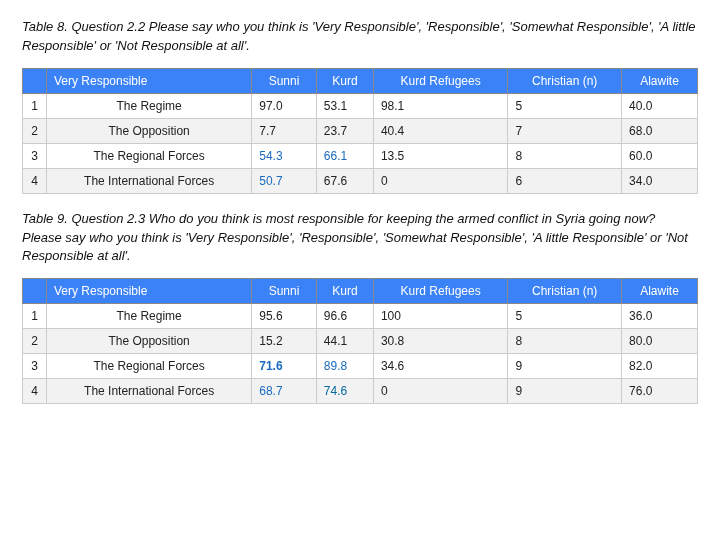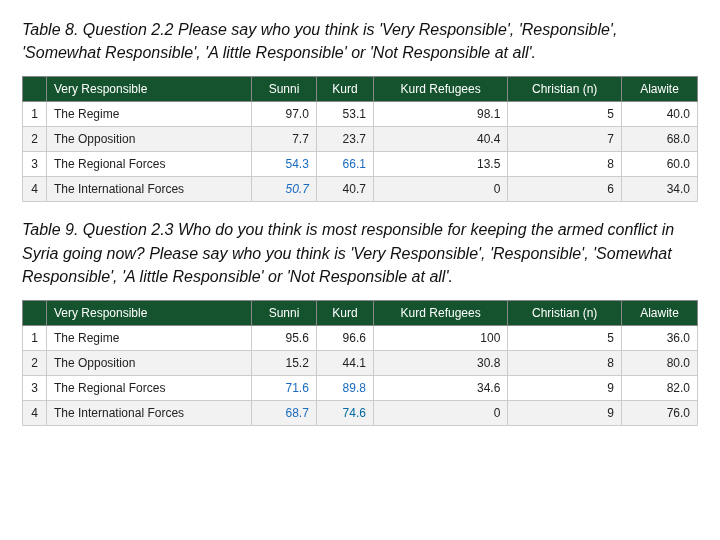--- a/index.html
+++ b/index.html
@@ -7,56 +7,56 @@
       width: 720px;
       height: 540px;
       background: #ffffff;
       font-family: Arial, sans-serif;
       font-size: 13px;
       color: #222;
       padding: 18px 22px;
     }
     .question-title {
       font-style: italic;
-      font-size: 16px;
+      font-size: 13px;
       line-height: 1.45;
       margin-bottom: 12px;
       color: #111;
     }
     table {
       width: 100%;
       border-collapse: collapse;
       margin-bottom: 16px;
       font-size: 12px;
     }
     thead tr {
-      background: #14532d;
+      background: #3b82f6;
       color: #ffffff;
     }
     thead th {
       padding: 5px 7px;
       font-weight: normal;
       border: 1px solid #888;
     }
     thead th.left-align {
       text-align: left;
     }
     tbody tr {
       background: #ffffff;
     }
     tbody tr:nth-child(even) {
       background: #f2f2f2;
     }
     tbody td {
       padding: 5px 7px;
       border: 1px solid #ccc;
-      text-align: right;
+      text-align: left;
     }
     tbody td.left-align {
-      text-align: left;
+      text-align: center;
     }
     tbody td.row-num {
       text-align: center;
       width: 24px;
     }
   </style>
 </head>
 <body>
 
 <p class="question-title">Table 8. Question 2.2 Please say who you think is 'Very Responsible', 'Responsible', 'Somewhat Responsible', 'A little Responsible' or 'Not Responsible at all'.</p>
@@ -97,22 +97,22 @@
         <td class="left-align">The Regional Forces</td>
         <td style="color: rgb(26, 107, 191);">54.3</td>
         <td style="color: rgb(26, 107, 191); margin-top: 32px;">66.1</td>
         <td>13.5</td>
         <td>8</td>
         <td>60.0</td>
       </tr>
       <tr style="background: rgb(242, 242, 242);">
         <td class="row-num">4</td>
         <td class="left-align">The International Forces</td>
-        <td style="color: rgb(26, 107, 191); font-style: italic;">50.7</td>
-        <td>40.7</td>
+        <td style="color: rgb(26, 107, 191);">50.7</td>
+        <td>67.6</td>
         <td>0</td>
         <td>6</td>
         <td>34.0</td>
       </tr>
     </tbody>
 </table>
 
 <p class="question-title">Table 9. Question 2.3 Who do you think is most responsible for keeping the armed conflict in Syria going now? Please say who you think is 'Very Responsible', 'Responsible', 'Somewhat Responsible', 'A little Responsible' or 'Not Responsible at all'.</p>
 
 <table>
@@ -142,21 +142,21 @@
         <td class="left-align">The Opposition</td>
         <td>15.2</td>
         <td>44.1</td>
         <td>30.8</td>
         <td>8</td>
         <td>80.0</td>
       </tr>
       <tr>
         <td class="row-num">3</td>
         <td class="left-align">The Regional Forces</td>
-        <td style="color: rgb(26, 107, 191);">71.6</td>
+        <td style="color: rgb(26, 107, 191); font-weight: bold;">71.6</td>
         <td style="color: rgb(26, 107, 191);">89.8</td>
         <td>34.6</td>
         <td>9</td>
         <td>82.0</td>
       </tr>
       <tr style="background: rgb(242, 242, 242);">
         <td class="row-num">4</td>
         <td class="left-align">The International Forces</td>
         <td style="color: rgb(26, 107, 191);">68.7</td>
         <td style="color: #0369a1;">74.6</td>

